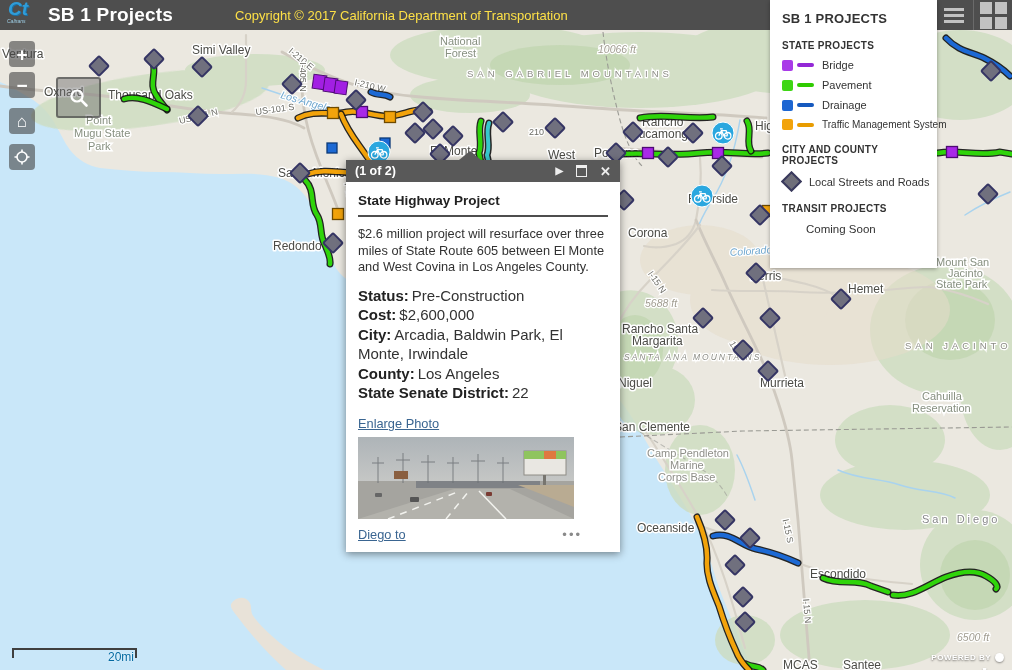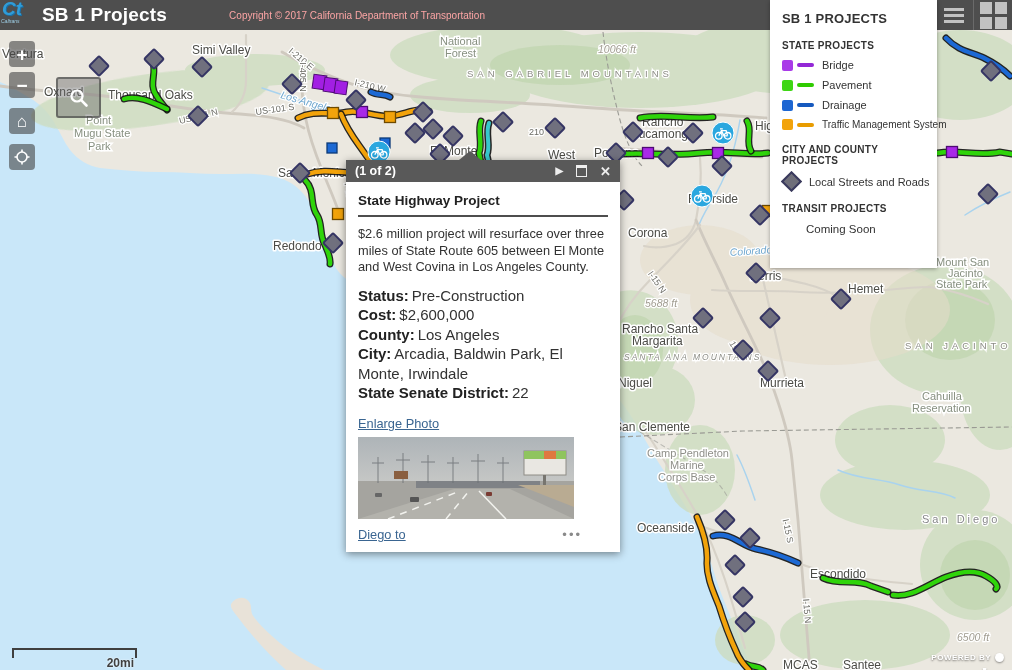--- a/index.html
+++ b/index.html
@@ -24,22 +24,22 @@
   .riv{fill:none;stroke:#a9d3ee;stroke-width:1.5;stroke-linecap:round;}
   .case{fill:none;stroke:#141414;stroke-width:7;stroke-linecap:round;opacity:.92;}
   .rgrn{fill:none;stroke:#2fd40a;stroke-width:4.4;stroke-linecap:round;}
   .rorg{fill:none;stroke:#f2a30b;stroke-width:4.4;stroke-linecap:round;}
   .rblu{fill:none;stroke:#1c69d4;stroke-width:4.4;stroke-linecap:round;}
   .rteal{fill:none;stroke:#38c8cc;stroke-width:4;stroke-linecap:round;}
 
   
   #hdr{position:absolute;left:0;top:0;width:1012px;height:30px;background:#4e4e4e;z-index:20;display:flex;align-items:center;}
   #hdr .title{color:#fff;font-size:19px;font-weight:bold;margin-left:8px;letter-spacing:.2px;}
-  #hdr .copy{color:#fca5a5;font-size:10px;margin-left:62px;}
-  #logo{width:34px;height:28px;position:relative;flex:none;}
+  #hdr .copy{color:#fde047;font-size:13px;margin-left:62px;}
+  #logo{width:34px;height:28px;margin-left:6px;position:relative;flex:none;}
   #logo .ct{position:absolute;left:2px;top:-3px;font-size:19px;font-weight:bold;font-style:italic;color:#2f9cd8;text-shadow:1px 1px 0 #1b6fa3;}
   #logo .cal{position:absolute;left:1px;top:17px;font-size:5px;color:#9fd0e8;font-style:italic;}
   #hdricons{position:absolute;right:0;top:0;height:30px;display:flex;align-items:center;background:#4e4e4e;}
   .hambtn{width:30px;height:30px;display:flex;flex-direction:column;justify-content:center;gap:3px;align-items:center;cursor:pointer;margin-right:4px;}
   .hambtn i{display:block;width:20px;height:3px;background:#c2c2c2;}
   .vsep{width:1px;height:30px;background:#6a6a6a;}
   .gridbtn{width:38px;height:30px;display:grid;grid-template-columns:12px 12px;grid-template-rows:12px 12px;gap:3px;justify-content:center;align-content:center;cursor:pointer;}
   .gridbtn i{background:#c2c2c2;display:block;}
 
   
@@ -81,21 +81,21 @@
   .fields .fv{margin-left:3px;}
   .plink{display:inline-block;margin-top:13px;font-size:12.8px;color:#3a6591;text-decoration:underline;cursor:pointer;}
   #photo{margin-top:5px;width:216px;height:82px;display:block;}
   .pfoot{display:flex;align-items:center;justify-content:space-between;margin-top:8px;padding-right:26px;}
   .pfoot .plink{margin-top:0;}
   .dots{color:#8a8a8a;font-size:13px;letter-spacing:2px;cursor:pointer;}
 
   
   #scale{position:absolute;left:12px;top:648px;width:121px;height:8px;border-top:2px solid #3f3f3f;
          border-left:2px solid #3f3f3f;border-right:2px solid #3f3f3f;z-index:12;}
-  #scale span{position:absolute;right:1px;top:6px;font-size:12px;font-weight:bold;color:#404040;text-shadow:0 0 2px #fff;}
+  #scale span{position:absolute;right:1px;top:0;font-size:12px;font-weight:normal;color:#0369a1;text-shadow:0 0 2px #fff;}
   #attrib{position:absolute;right:8px;top:648px;z-index:12;text-align:center;color:#fff;}
   #attrib .pb{font-size:8px;font-weight:bold;letter-spacing:.5px;text-shadow:0 1px 2px rgba(0,0,0,.5);display:inline-block;vertical-align:middle;}
   #attrib .dot{display:inline-block;width:9px;height:9px;background:#fff;border-radius:50%;margin-left:4px;vertical-align:middle;box-shadow:0 1px 2px rgba(0,0,0,.4);}
   #attrib .esri{font-size:24px;font-weight:bold;letter-spacing:-1px;margin-top:-2px;text-shadow:0 1px 2px rgba(0,0,0,.45);}
 </style>
 </head>
 <body>
 
 <div id="stage">
 
@@ -446,22 +446,22 @@
       <span class="maxic"></span>
       <span class="hic clic">✕</span>
     </div>
     <div id="pbody">
       <h3>State Highway Project</h3>
       <div class="rule"></div>
       <p>$2.6 million project will resurface over three miles of State Route 605 between El Monte and West Covina in Los Angeles County.</p>
       <div class="fields">
         <div><b>Status:</b><span class="fv">Pre-Construction</span></div>
         <div><b>Cost:</b><span class="fv">$2,600,000</span></div>
+        <div><b>City:</b><span class="fv">Arcadia, Baldwin Park, El Monte, Irwindale</span></div>
         <div><b>County:</b><span class="fv">Los Angeles</span></div>
-        <div><b>City:</b><span class="fv">Arcadia, Baldwin Park, El Monte, Irwindale</span></div>
         <div><b>State Senate District:</b><span class="fv">22</span></div>
       </div>
       <a class="plink">Enlarge Photo</a>
       <svg id="photo" viewBox="0 0 216 82">
         <defs>
             <linearGradient id="sky" x1="0" y1="0" x2="0" y2="1">
           <stop offset="0" stop-color="#aeb4b8"></stop>
               <stop offset="1" stop-color="#d8d6d0"></stop>
             </linearGradient>
           </defs>

